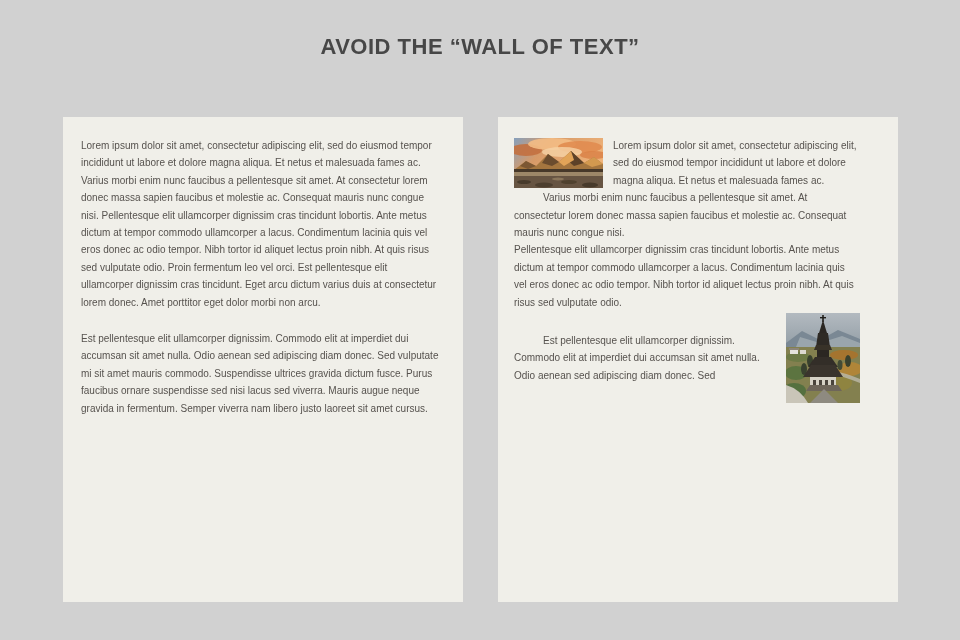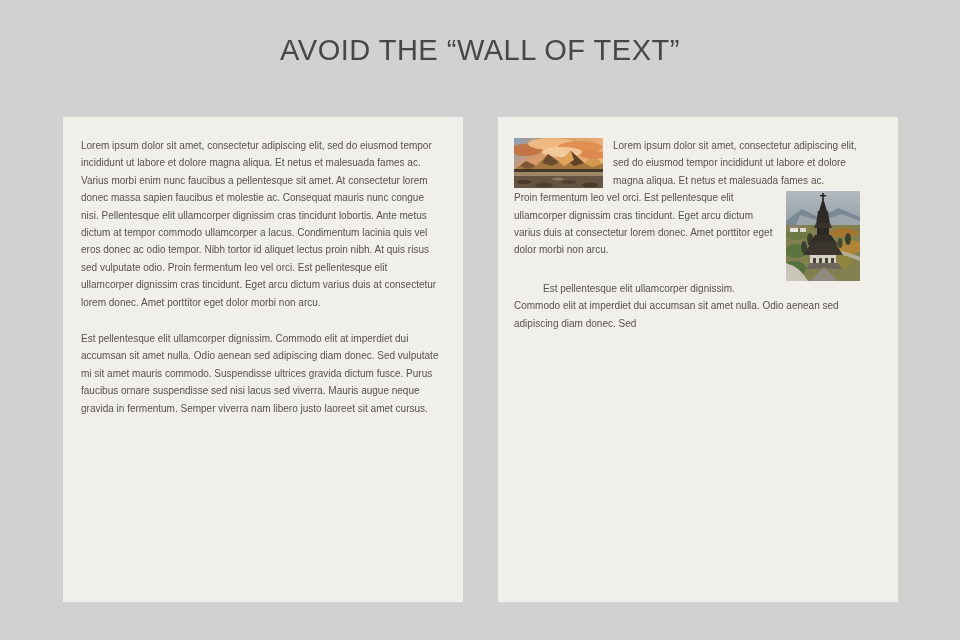--- a/index.html
+++ b/index.html
@@ -9,22 +9,22 @@
     overflow: hidden;
     background: var(--background, #d1d1d1);
     font-family: "Liberation Sans", "DejaVu Sans", sans-serif;
   }
   .title {
     position: absolute;
     top: 34px;
     left: 0;
     width: 960px;
     text-align: center;
-    font-size: 29px;
-    font-weight: 400;
+    font-size: 22px;
+    font-weight: 700;
     letter-spacing: 0.5px;
     color: var(--title-text, #474747);
   }
   .panel {
     position: absolute;
     top: 117px;
     width: 400px;
     height: 485px;
     background: var(--panel, #f0efe9);
     color: var(--body-text, #56524e);
@@ -82,20 +82,22 @@
         <rect y="38" width="89" height="12" fill="#665442"></rect>
         <ellipse cx="10" cy="44" rx="7" ry="2" fill="#473a2b"></ellipse>
         <ellipse cx="30" cy="47" rx="9" ry="2.5" fill="#4d3f2f"></ellipse>
         <ellipse cx="55" cy="44" rx="8" ry="2" fill="#50422f"></ellipse>
         <ellipse cx="76" cy="47" rx="8" ry="2.5" fill="#473a2b"></ellipse>
         <ellipse cx="44" cy="41" rx="6" ry="1.5" fill="#8a765b"></ellipse>
       </svg>
     </span>
 
     <p class="para">Lorem ipsum dolor sit amet, consectetur adipiscing elit, sed do eiusmod tempor incididunt ut labore et dolore magna aliqua. Et netus et malesuada fames ac.</p>
+    <p class="para indent">Varius morbi enim nunc faucibus a pellentesque sit amet. At consectetur lorem donec massa sapien faucibus et molestie ac. Consequat mauris nunc congue nisi.</p>
+    <p class="para">Pellentesque elit ullamcorper dignissim cras tincidunt lobortis. Ante metus dictum at tempor commodo ullamcorper a lacus. Condimentum lacinia quis vel eros donec ac odio tempor. Nibh tortor id aliquet lectus proin nibh. At quis risus sed vulputate odio.</p>
 
     <span class="photo photo-church">
       <svg viewBox="0 0 74 90" preserveAspectRatio="none" aria-hidden="true">
         <defs>
           <linearGradient id="skyB" x1="0" y1="0" x2="0" y2="1">
             <stop offset="0" stop-color="#b3bac0"></stop>
             <stop offset="1" stop-color="#939ea6"></stop>
           </linearGradient>
         </defs>
         <rect width="74" height="34" fill="url(#skyB)"></rect>
@@ -128,18 +130,17 @@
         <rect x="24" y="64" width="26" height="10" fill="#d6d2c6"></rect>
         <rect x="27" y="67" width="3" height="7" fill="#4a443c"></rect>
         <rect x="33" y="67" width="3" height="7" fill="#4a443c"></rect>
         <rect x="39" y="67" width="3" height="7" fill="#4a443c"></rect>
         <rect x="45" y="67" width="3" height="7" fill="#4a443c"></rect>
         <path d="M20 78 L56 78 L52 72 L24 72 Z" fill="#6e665a"></path>
         <path d="M24 90 L52 90 L38 76 Z" fill="#8e8a80"></path>
       </svg>
     </span>
 
-    <p class="para">Proin fermentum leo vel orci. Est pellentesque elit ullamcorper dignissim cras tincidunt. Eget arcu dictum varius duis at consectetur lorem donec. Amet porttitor eget dolor morbi non arcu.</p>
     <p class="para indent gap-top">Est pellentesque elit ullamcorper dignissim. Commodo elit at imperdiet dui accumsan sit amet nulla. Odio aenean sed adipiscing diam donec. Sed</p>
 
   </section>
 
 </div>
 
 </body></html>

